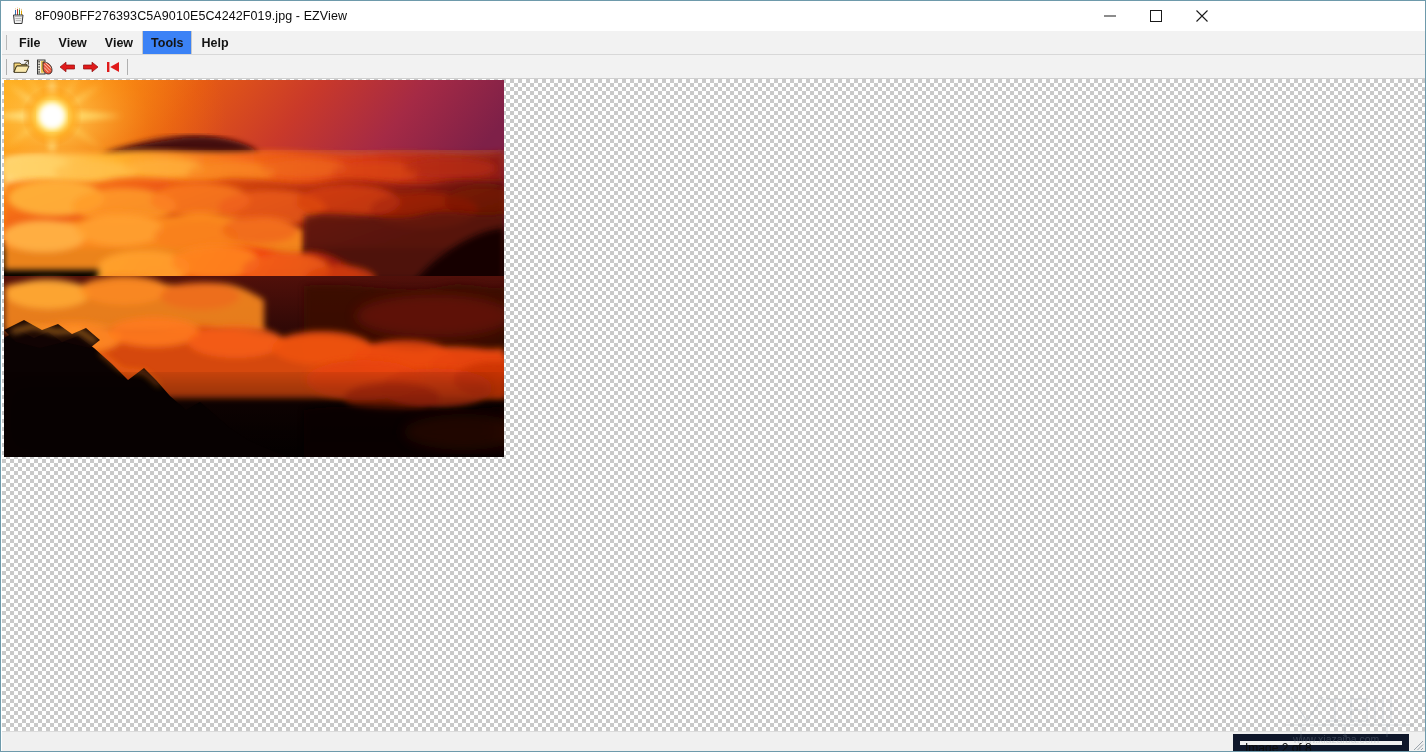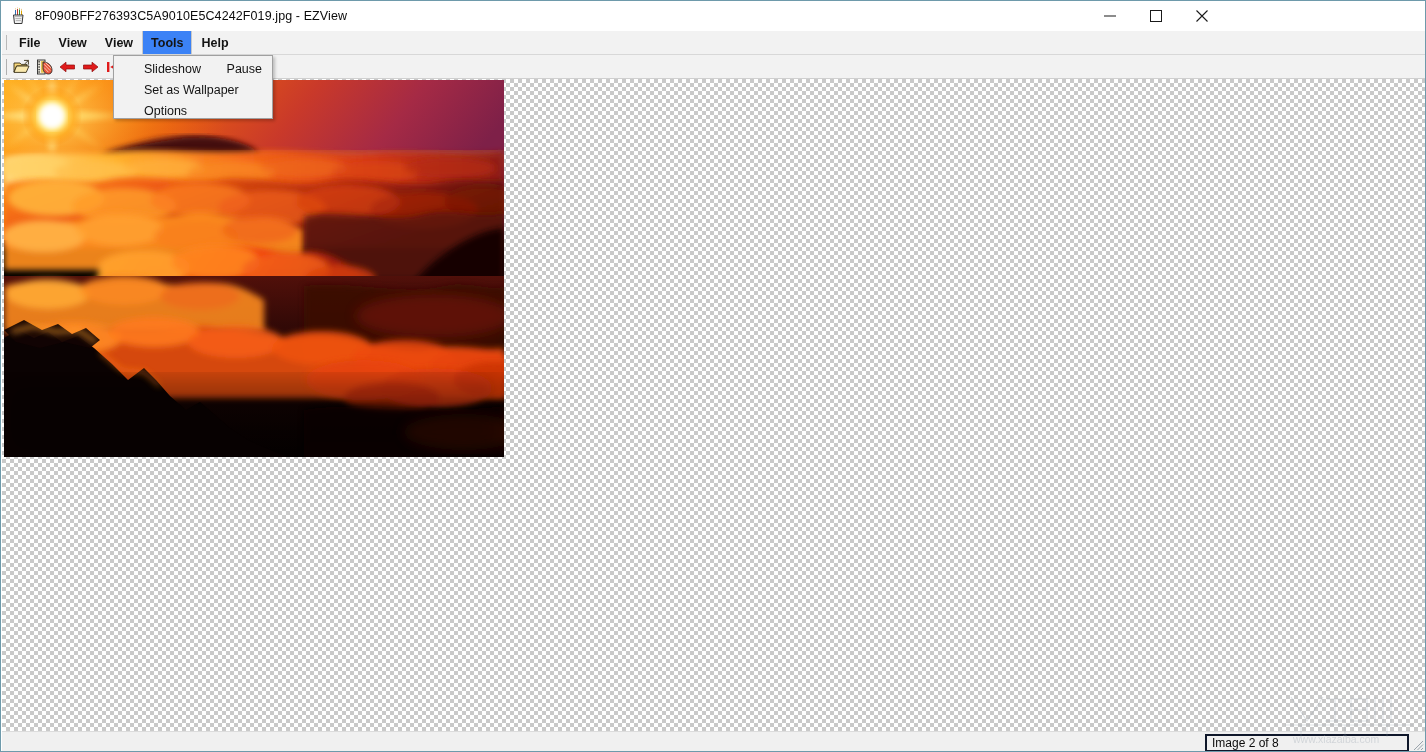--- a/index.html
+++ b/index.html
@@ -176,23 +176,23 @@
     width: 1423px;
     height: 21px;
     background: #f0f0f0;
     border-top: 1px solid #dcdcdc;
     box-sizing: border-box;
   }
   #status-panel {
     position: absolute;
     right: 16px;
     top: 2px;
-    width: 204px;
+    width: 176px;
     height: 18px;
-    border: 2px solid #0f172a;
+    border: 7px solid #0f172a;
     background: #f0f0f0;
     box-sizing: border-box;
     display: flex;
     align-items: flex-start;
   }
   #status-text {
     font-size: 12px;
     color: #0b0b0b;
     padding-left: 5px;
     white-space: nowrap;
@@ -548,32 +548,20 @@
         <path d="M300 330 C360 320, 420 336, 500 326 L500 377 L300 377 Z" fill="#0b0202" opacity="0.92" filter="url(#blurS)"></path>
         <ellipse cx="460" cy="352" rx="60" ry="18" fill="#3a0a04" opacity="0.7" filter="url(#blurM)"></ellipse>
 
         <rect x="0" y="0" width="500" height="377" fill="none"></rect>
         <rect x="0" y="300" width="500" height="77" fill="#000000" opacity="0.28" filter="url(#blurL)"></rect>
       </svg>
     </div>
 
   </div>
 
-  <div id="tools-menu">
-    <div class="dd-item">
-      <span class="dd-label">Slideshow</span>
-      <span class="dd-accel">Pause</span>
-    </div>
-    <div class="dd-item">
-      <span class="dd-label">Set as Wallpaper</span>
-    </div>
-    <div class="dd-item">
-      <span class="dd-label">Options</span>
-    </div>
-  </div>
 
   <div id="watermark">
     <svg width="140" height="60" viewBox="0 0 140 60">
       <g fill="none" stroke="#8e9aa6" stroke-width="1.1" opacity="0.55">
         <path d="M10 6 L26 30 L42 6"></path>
         <path d="M46 8 L62 8 M54 8 L54 30 M44 30 L64 30"></path>
         <path d="M70 8 L86 8 L86 30 L70 30 Z M70 19 L86 19"></path>
         <path d="M94 6 L94 32 M102 6 L102 32 M110 6 L110 32"></path>
         <path d="M4 34 L132 34"></path>
         <path d="M20 34 L20 46 M64 34 L64 46 M106 34 L106 46"></path>

